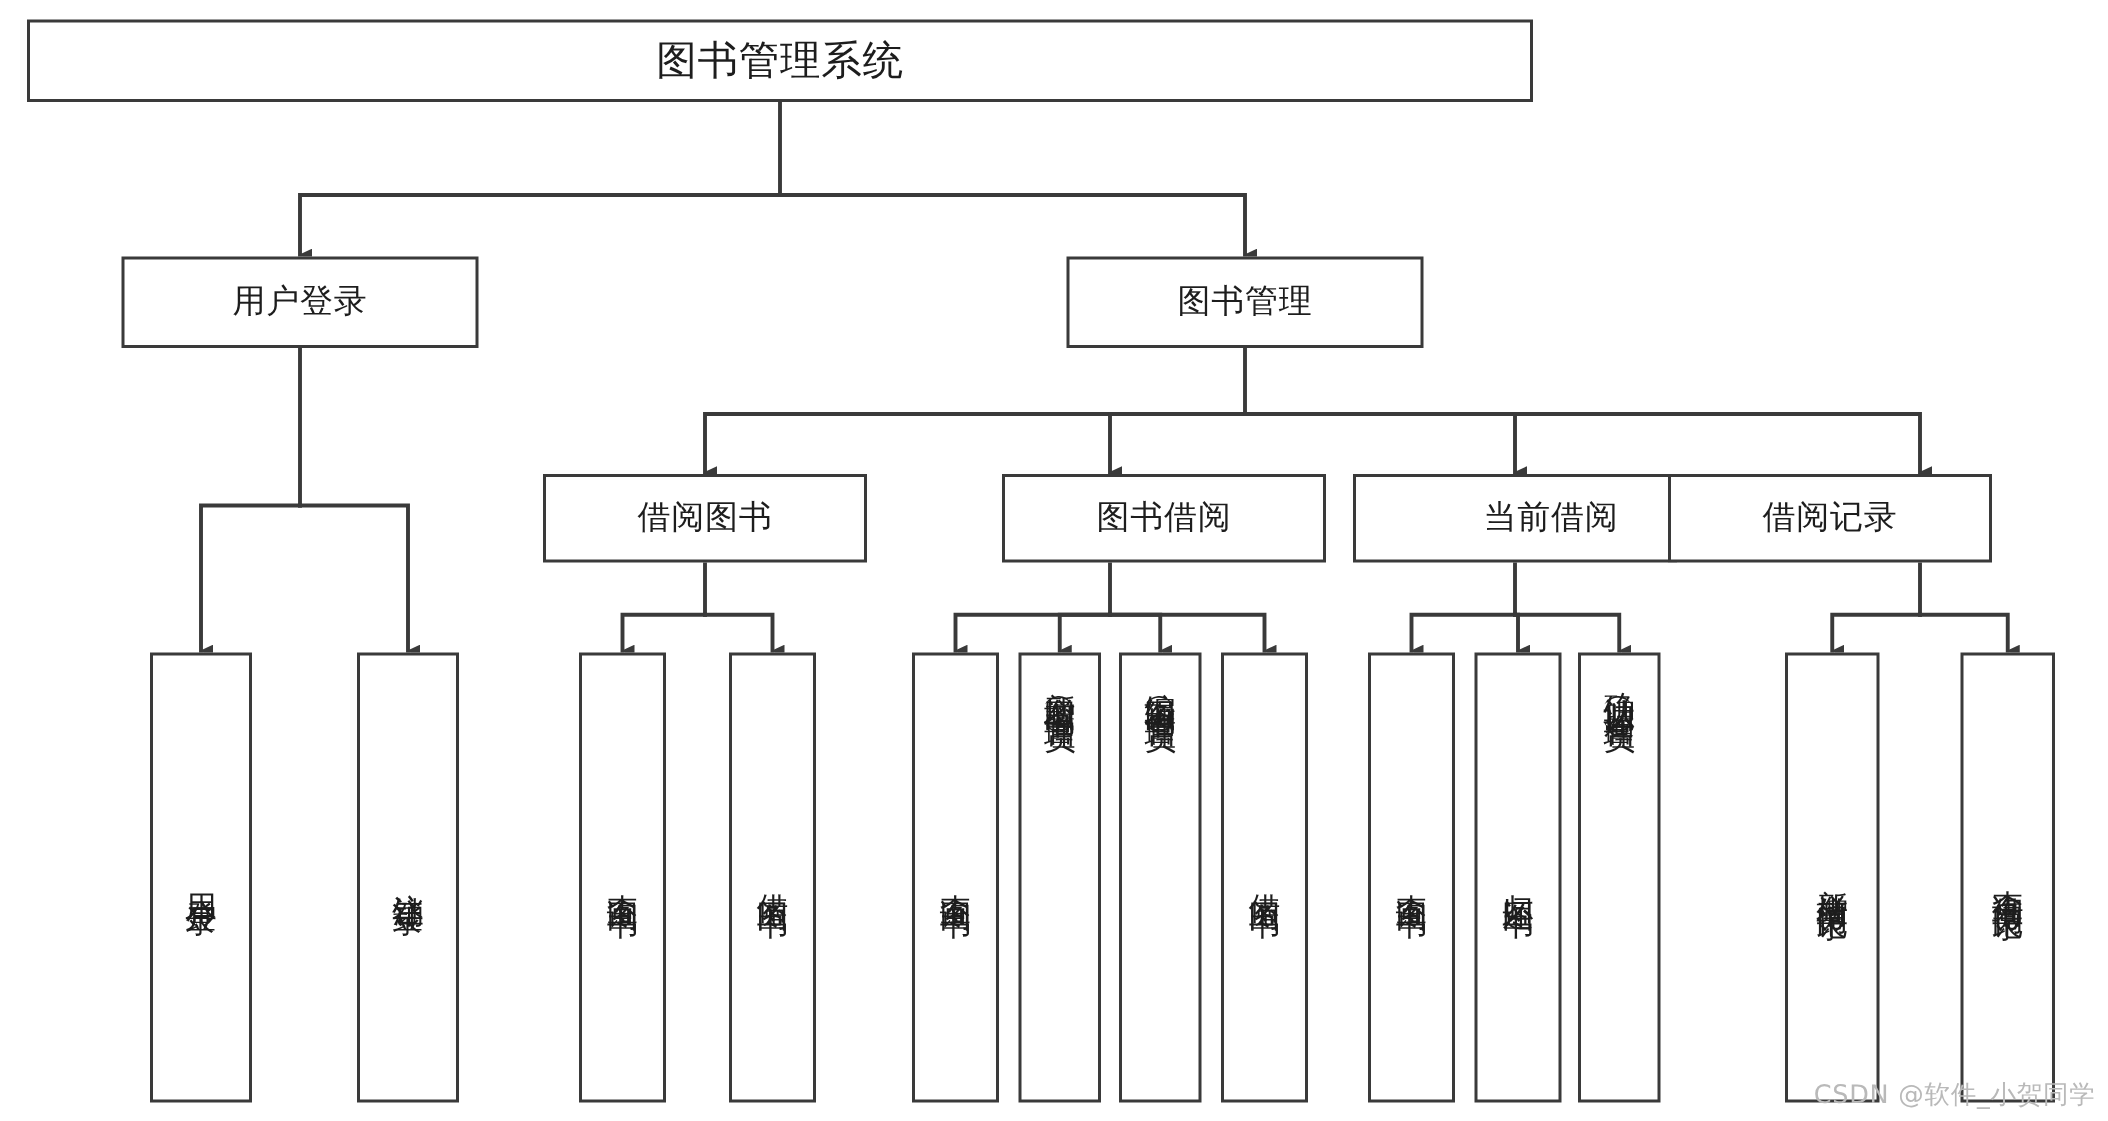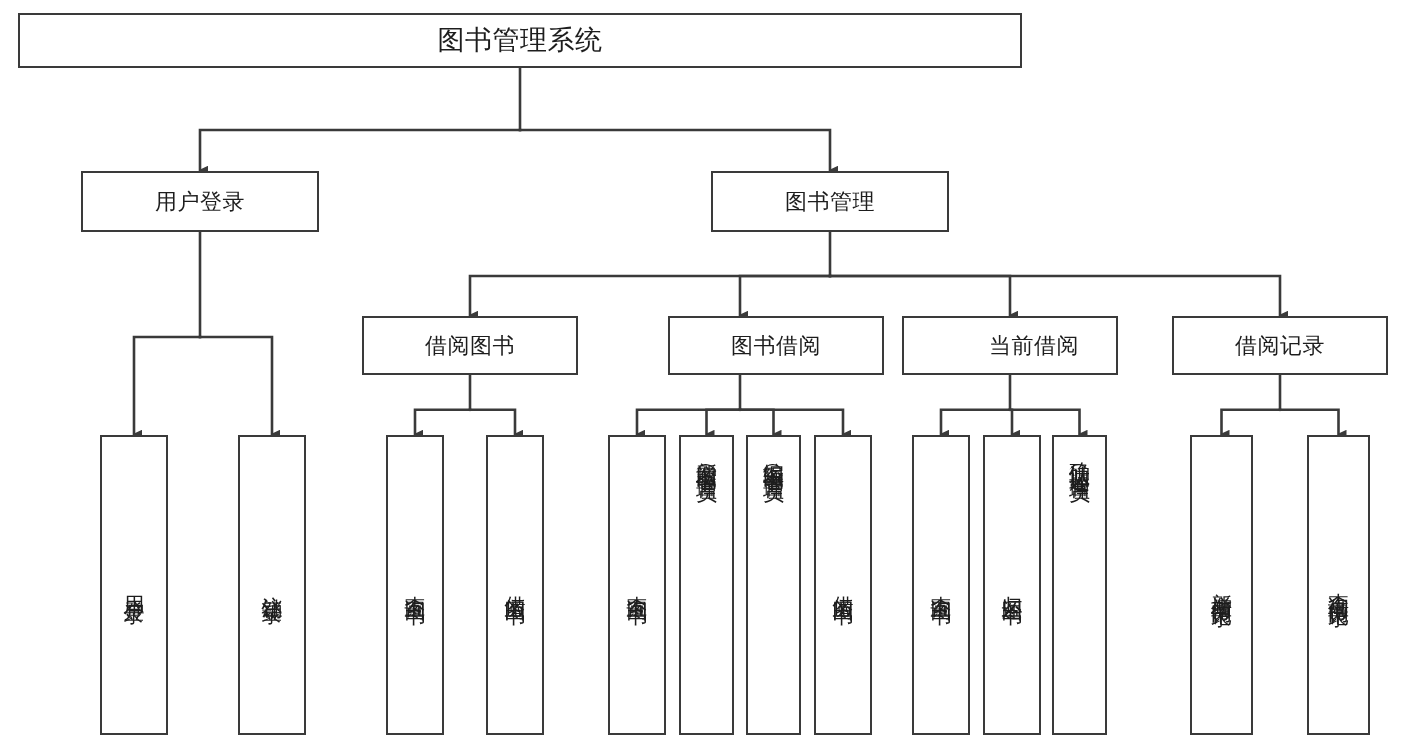--- a/index.html
+++ b/index.html
@@ -132,21 +132,21 @@
       </div>
       <div class="node horiz" style="left: 362px; top: 316px; width: 216px; height: 59px;">
         <span class="label">借阅图书</span>
       </div>
       <div class="node horiz" style="left: 632px; top: 316px; width: 216px; height: 59px; margin-left: 36px;">
         <span class="label">图书借阅</span>
       </div>
       <div class="node horiz" style="left: 902px; top: 316px; width: 216px; height: 59px; padding-left: 48px;">
         <span class="label">当前借阅</span>
       </div>
-      <div class="node horiz" style="left: 1172px; top: 316px; width: 216px; height: 59px;">
+      <div class="node horiz" style="left: 1112px; top: 316px; width: 216px; height: 59px;">
         <span class="label">借阅记录</span>
       </div>
       <div class="node vert mid" style="left: 100px; top: 435px; width: 68px; height: 300px;">
         <span class="label">用户登录</span>
       </div>
       <div class="node vert mid" style="left: 238px; top: 435px; width: 68px; height: 300px;">
         <span class="label">注销登录</span>
       </div>
       <div class="node vert mid" style="left: 386px; top: 435px; width: 58px; height: 300px;">
         <span class="label">查询图书</span>
@@ -176,13 +176,14 @@
         <span class="label">确认归还（管理员）</span>
       </div>
       <div class="node vert mid" style="left: 1190px; top: 435px; width: 63px; height: 300px;">
         <span class="label">新增借阅记录</span>
       </div>
       <div class="node vert mid" style="left: 1307px; top: 435px; width: 63px; height: 300px;">
         <span class="label">查询借阅记录</span>
       </div>
     </div>
 
+  <div class="watermark">CSDN @软件_小贺同学</div>
 </div>
 
 </body></html>

